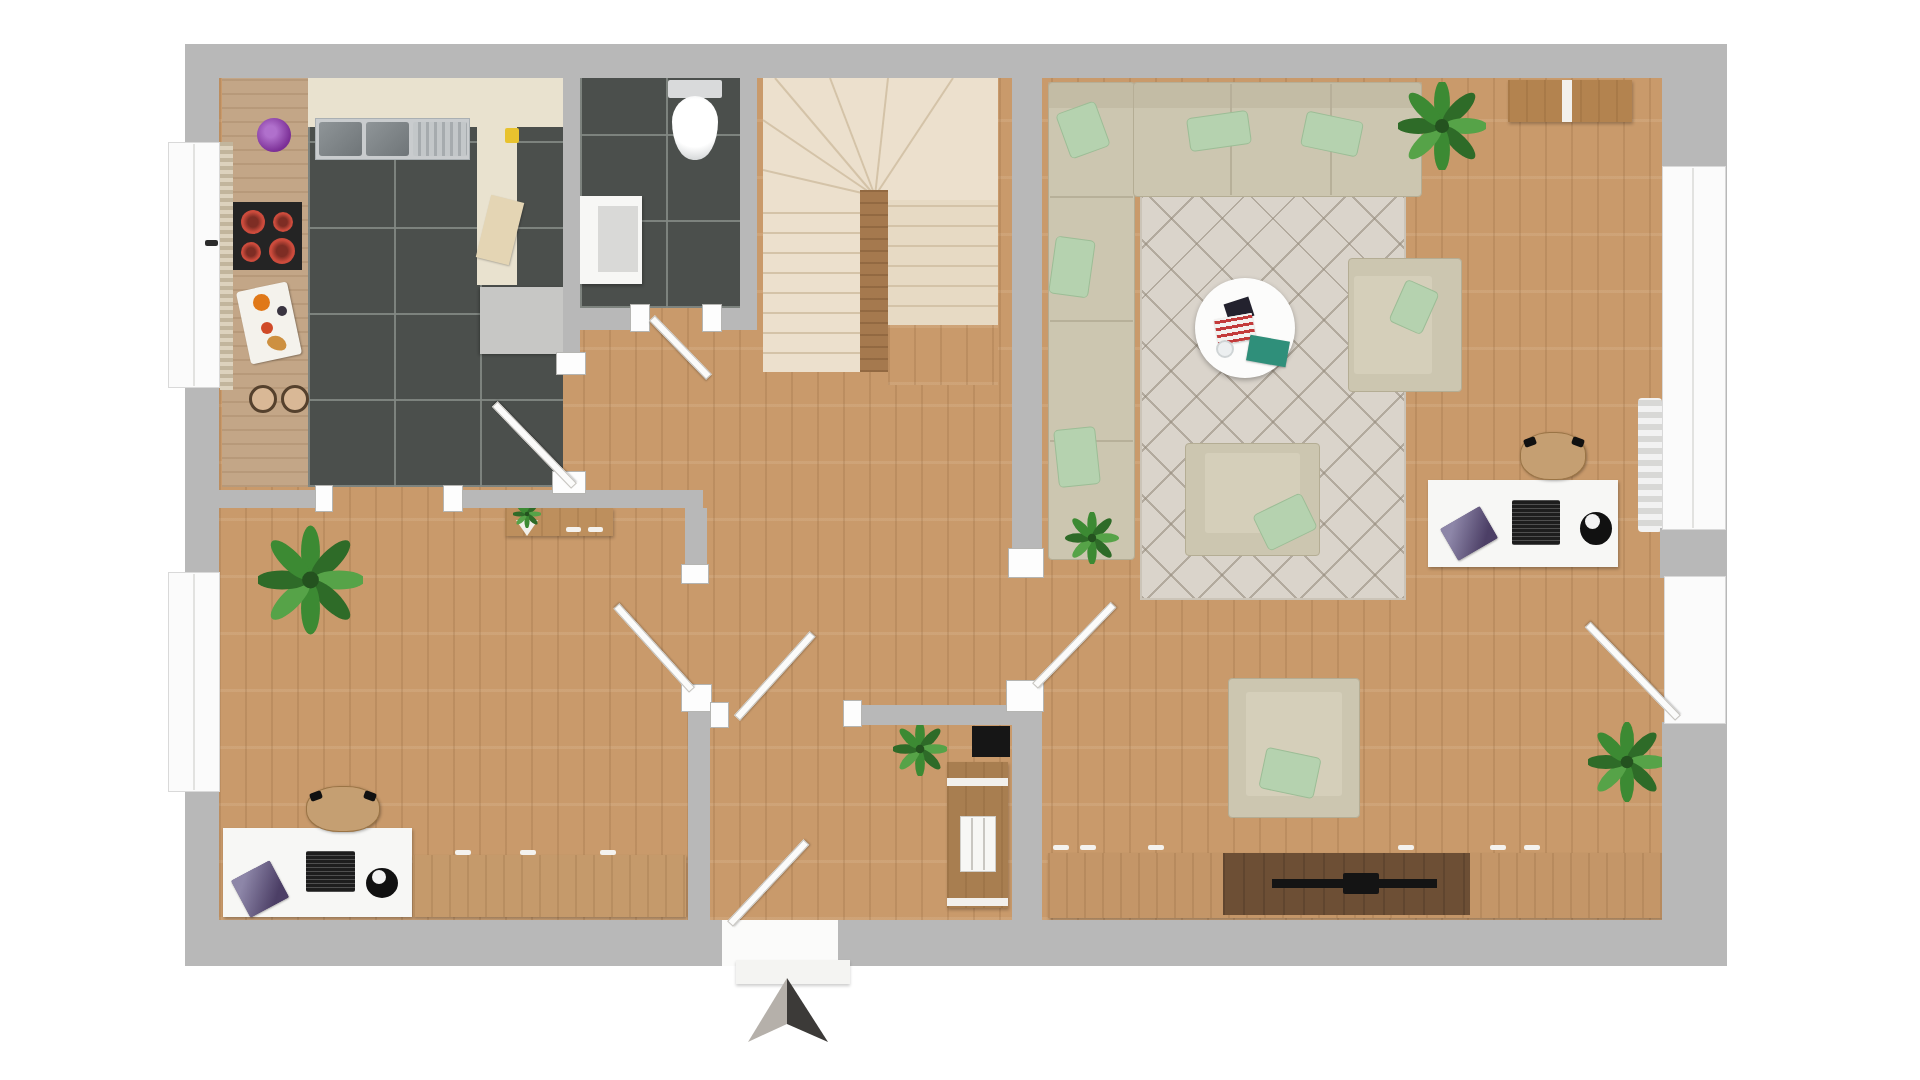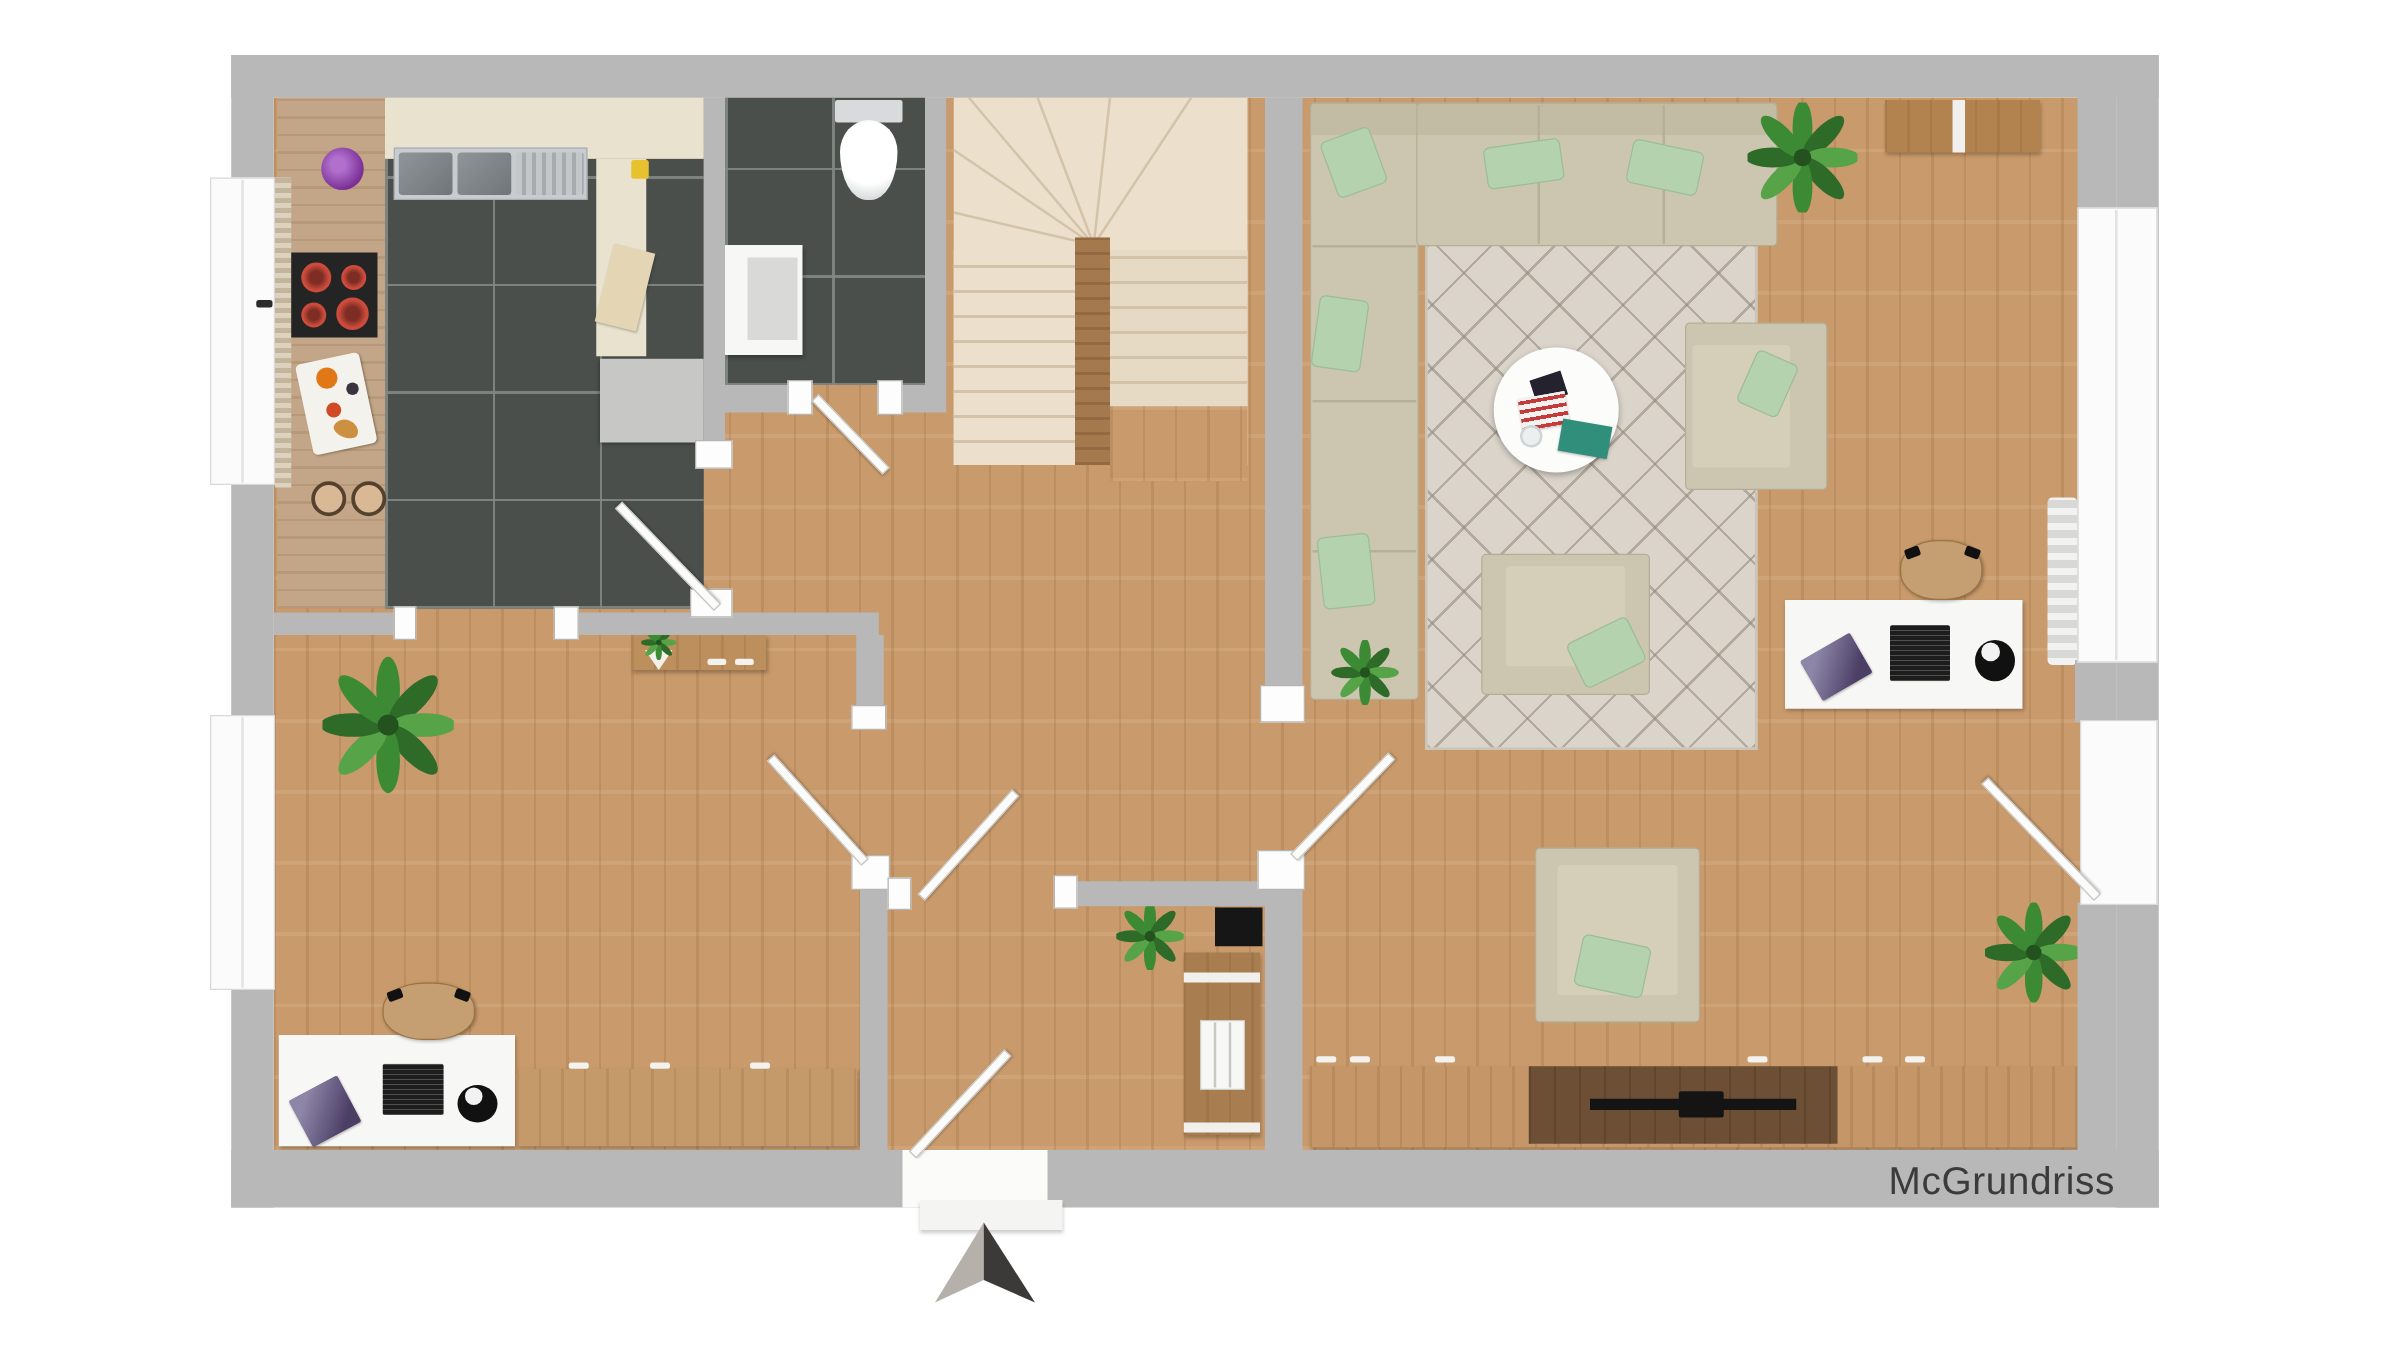--- a/index.html
+++ b/index.html
@@ -281,20 +281,19 @@
   <div class="abs jamb" style="left:1006px;top:680px;width:38px;height:32px;"></div>
 
   <div class="abs door" style="left:574px;top:482px;width:114px;transform:rotate(-134deg);"></div>
   <div class="abs door" style="left:652px;top:314px;width:82px;transform:rotate(46deg);"></div>
   <div class="abs door" style="left:692px;top:686px;width:113px;transform:rotate(-132deg);"></div>
   <div class="abs door" style="left:737px;top:714px;width:113px;transform:rotate(-48deg);"></div>
   <div class="abs door" style="left:1035px;top:682px;width:113px;transform:rotate(-46deg);"></div>
   <div class="abs door" style="left:1678px;top:714px;width:130px;transform:rotate(-134deg);"></div>
   <div class="abs door" style="left:730px;top:920px;width:112px;transform:rotate(-47deg);"></div>
 
-  <div class="abs watermark" style="left:1450px;top:927px;width:242px;text-align:right;">McGrundriss</div>
 
   <svg class="abs" width="90" height="70" style="left:742px;top:976px;">
     <polygon points="6,66 45,2 45,48" fill="#b5b0aa"></polygon>
     <polygon points="45,2 86,66 45,48" fill="#3c3a38"></polygon>
   </svg>
 
 </div>
 
 </body></html>

